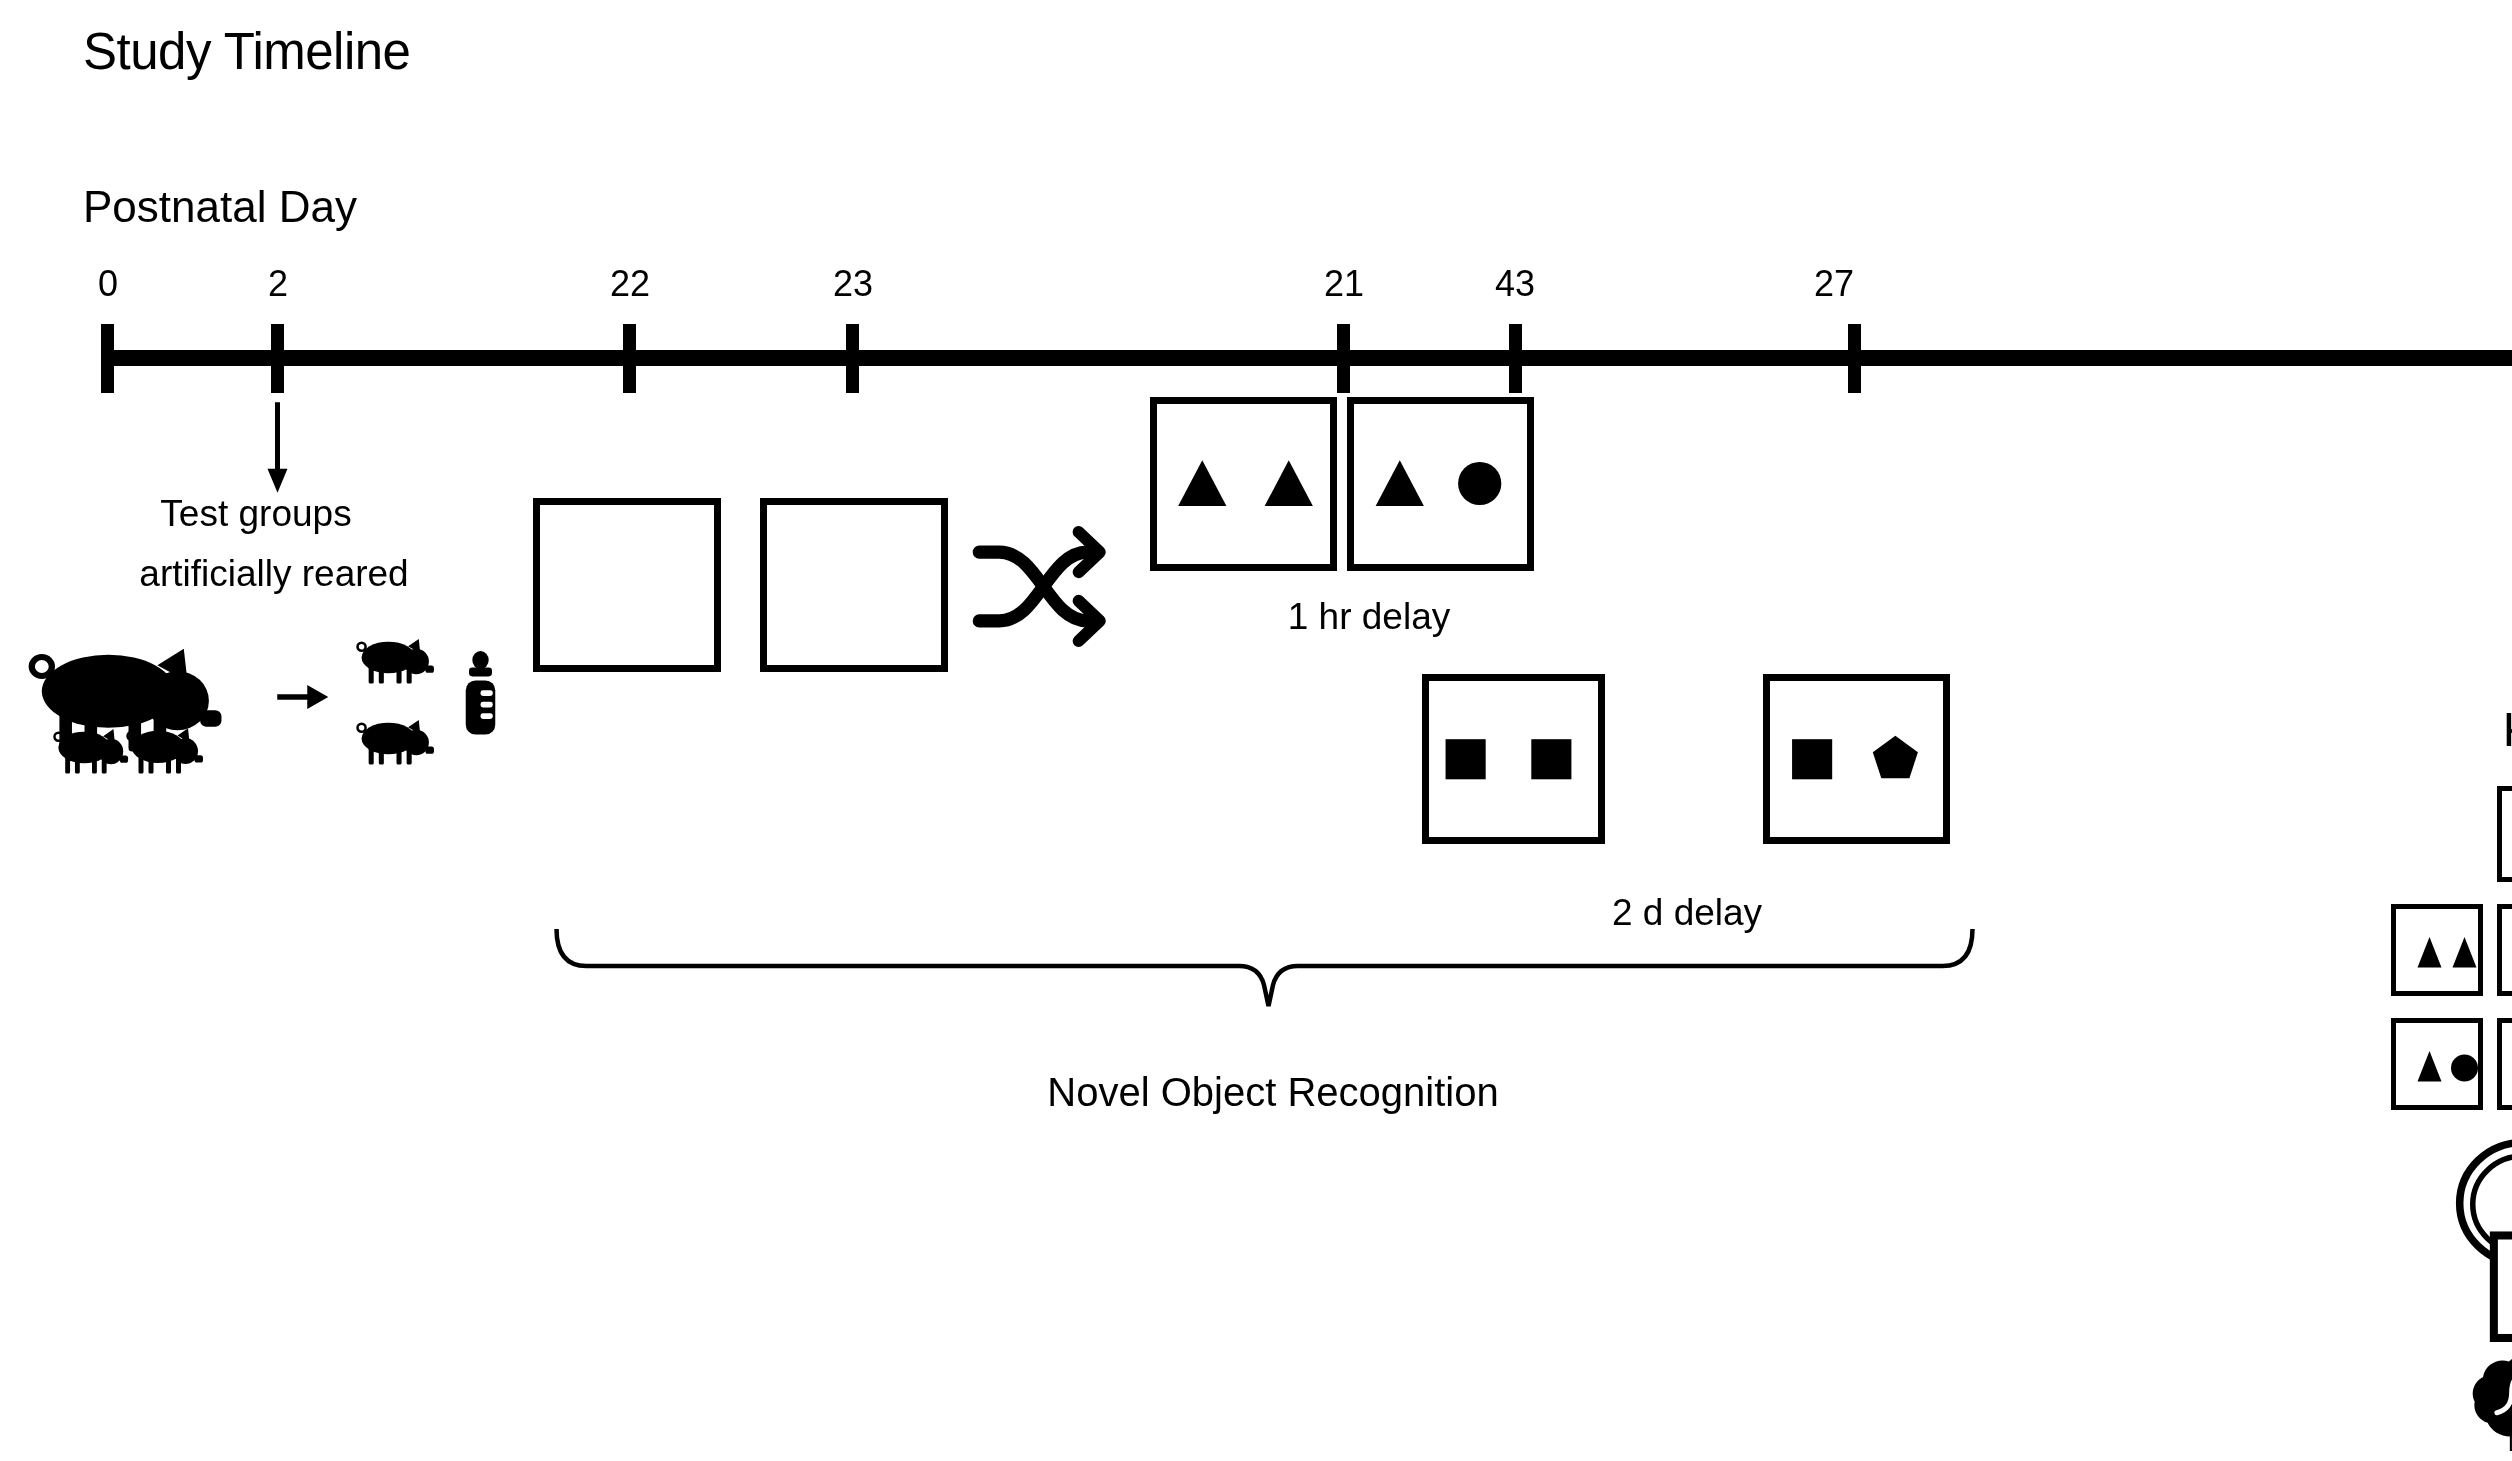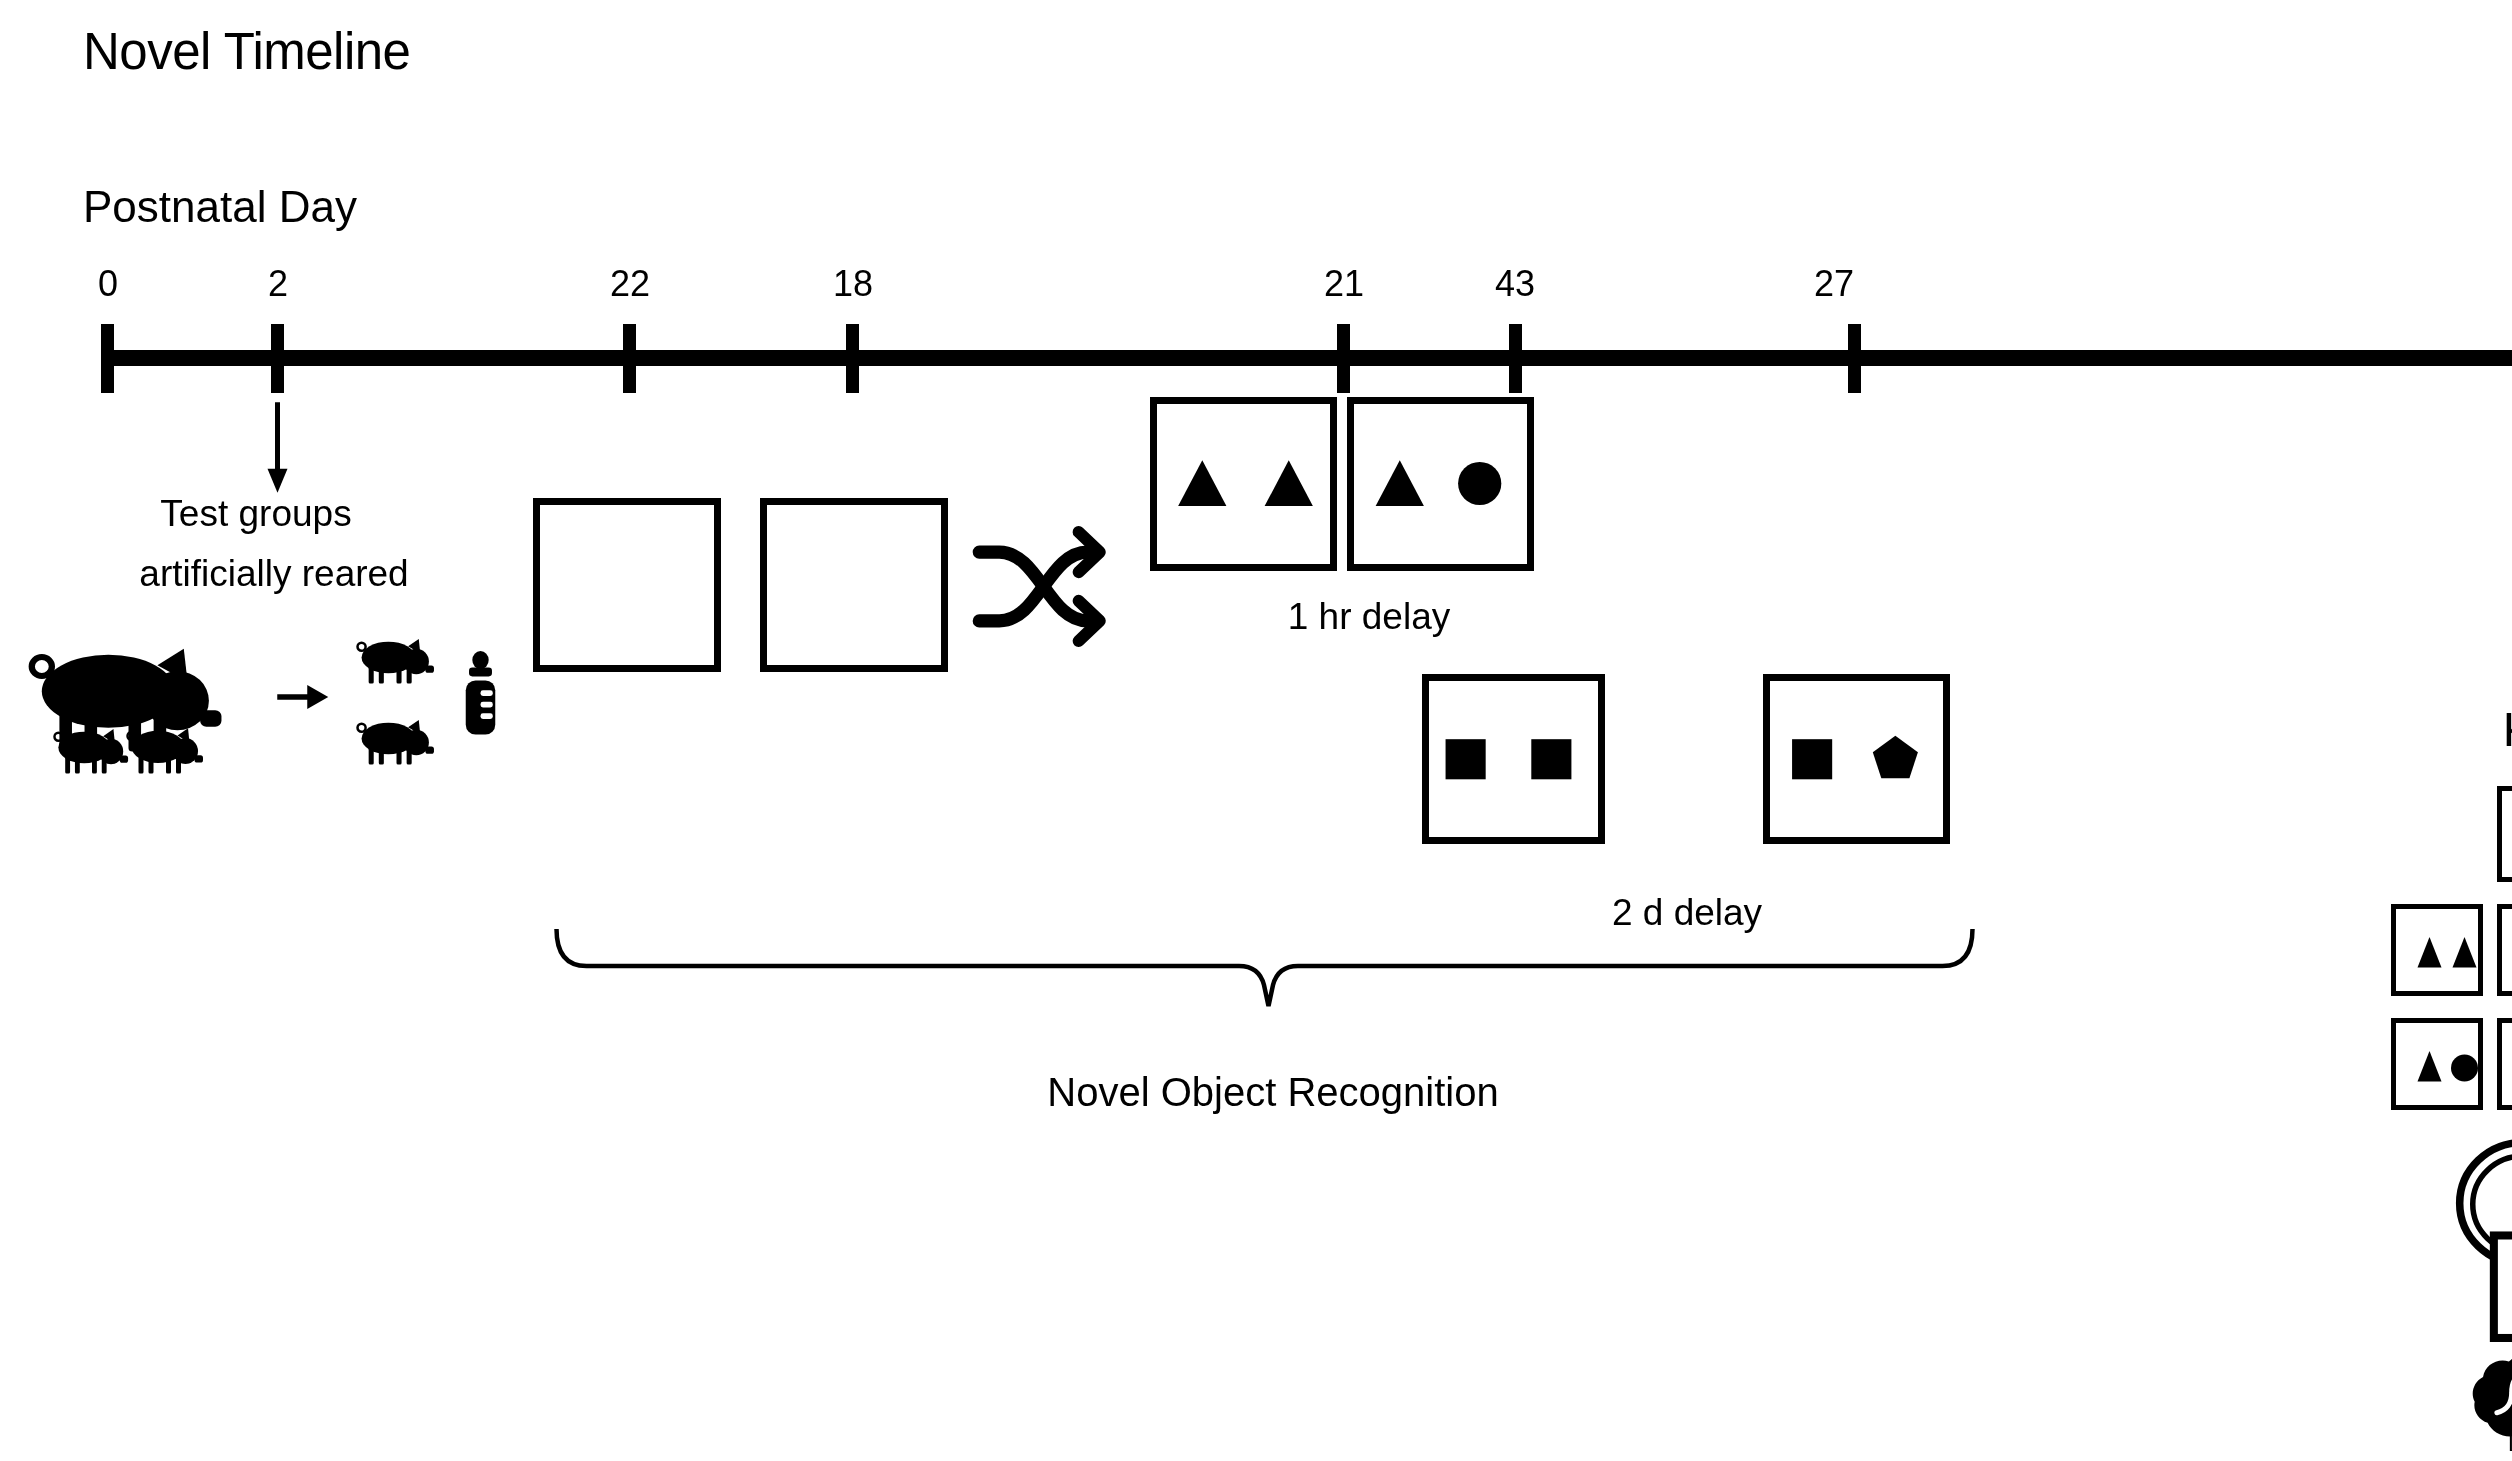--- a/index.html
+++ b/index.html
@@ -48,39 +48,39 @@
       <ellipse cx="25" cy="11" rx="10" ry="11" fill="#000"></ellipse>
       <rect x="11" y="20" width="28" height="11" rx="4" fill="#000"></rect>
       <rect x="7" y="36" width="36" height="66" rx="12" fill="#000"></rect>
       <rect x="25" y="48" width="15" height="7" rx="3" fill="#fff"></rect>
       <rect x="25" y="62" width="15" height="7" rx="3" fill="#fff"></rect>
       <rect x="25" y="76" width="15" height="7" rx="3" fill="#fff"></rect>
     </g>
   </defs>
 </svg>
 
-<div class="lbl title" style="left:83px;top:22.6px;">Novel Timeline</div>
+<div class="lbl title" style="left:83px;top:22.6px;">Study Timeline</div>
 <div class="lbl axis" style="left:83px;top:182px;">Postnatal Day</div>
 
 <div class="bar" style="left:101px;top:350px;width:2805px;height:16px;"></div>
 
 <div>
   <div class="lbl num ctr" style="left:108px;top:263px;">0</div>
   <div class="tick" style="left:101px;"></div>
 </div>
 <div>
   <div class="lbl num ctr" style="left:278px;top:263px;">2</div>
   <div class="tick" style="left:271px;"></div>
 </div>
 <div>
   <div class="lbl num ctr" style="left:630px;top:263px;">22</div>
   <div class="tick" style="left:623px;"></div>
 </div>
 <div>
-  <div class="lbl num ctr" style="left:853px;top:263px;">18</div>
+  <div class="lbl num ctr" style="left:853px;top:263px;">23</div>
   <div class="tick" style="left:846px;"></div>
 </div>
 <div>
   <div class="lbl num ctr" style="left:1344px;top:263px;">21</div>
   <div class="tick" style="left:1337px;"></div>
 </div>
 <div>
   <div class="lbl num ctr" style="left:1515px;top:263px;">43</div>
   <div class="tick" style="left:1509px;"></div>
 </div>

